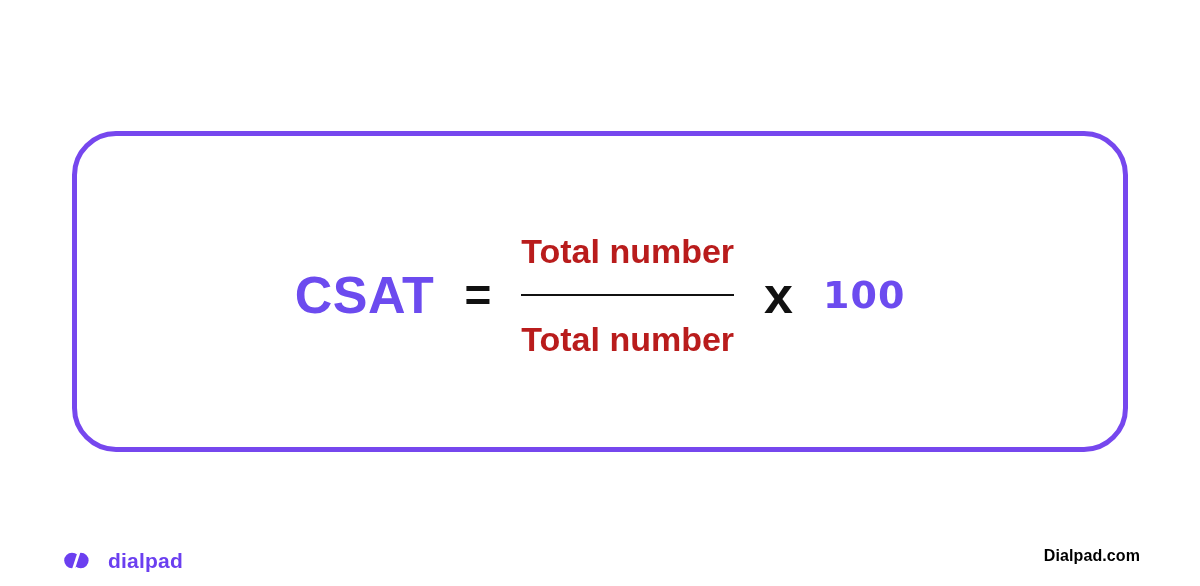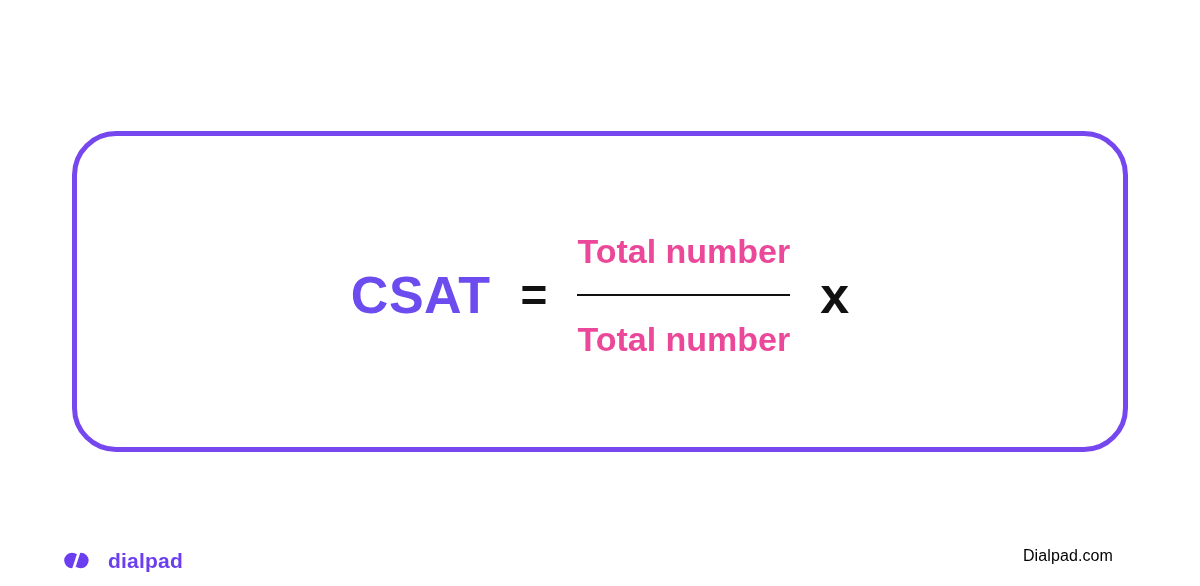--- a/index.html
+++ b/index.html
@@ -44,21 +44,21 @@
     line-height: 1;
   }
 
   .fraction {
     display: flex;
     flex-direction: column;
     align-items: center;
     text-align: center;
     font-size: 34px;
     font-weight: 700;
-    color: #ec4899;
+    color: #b91c1c;
     line-height: 44px;
   }
   .fraction-line { display: block; white-space: nowrap; }
 
   .fraction-bar {
     align-self: stretch;
     height: 2px;
     background: #111111;
     margin: 21px 0;
   }
@@ -90,43 +90,44 @@
   .brand-word {
     font-size: 21px;
     font-weight: 700;
     color: #6B3FF0;
     letter-spacing: 0.2px;
     line-height: 1;
   }
 
   .website {
     position: absolute;
-    right: 87px;
+    right: 60px;
     bottom: 21px;
     font-size: 16px;
-    font-weight: 400;
+    font-weight: 700;
     color: #000000;
     letter-spacing: 0.1px;
     padding-left: 30px;
   }
 </style>
 </head>
 <body>
 
 <div class="formula-card">
   <span class="metric">CSAT</span>
   <span class="equals">=</span>
 
   <div class="fraction">
     <span class="fraction-line">Total number</span>
     <div class="fraction-bar"></div>
     <span class="fraction-line">Total number</span>
   </div>
 
   <span class="multiply">x</span>
+  <span class="multiplier">100</span>
 </div>
 
 <div class="brand">
   <svg width="25" height="17" viewBox="0 0 25 17" aria-hidden="true">
     <circle cx="8" cy="8.5" r="7.8" fill="#6B3FF0"></circle>
     <circle cx="16.8" cy="8.5" r="7.8" fill="#6B3FF0"></circle>
     <rect x="10.9" y="-3.5" width="2.8" height="24" fill="#ffffff" transform="rotate(18 12.3 8.5)"></rect>
   </svg>
   <span class="brand-word">dialpad</span>
 </div>

